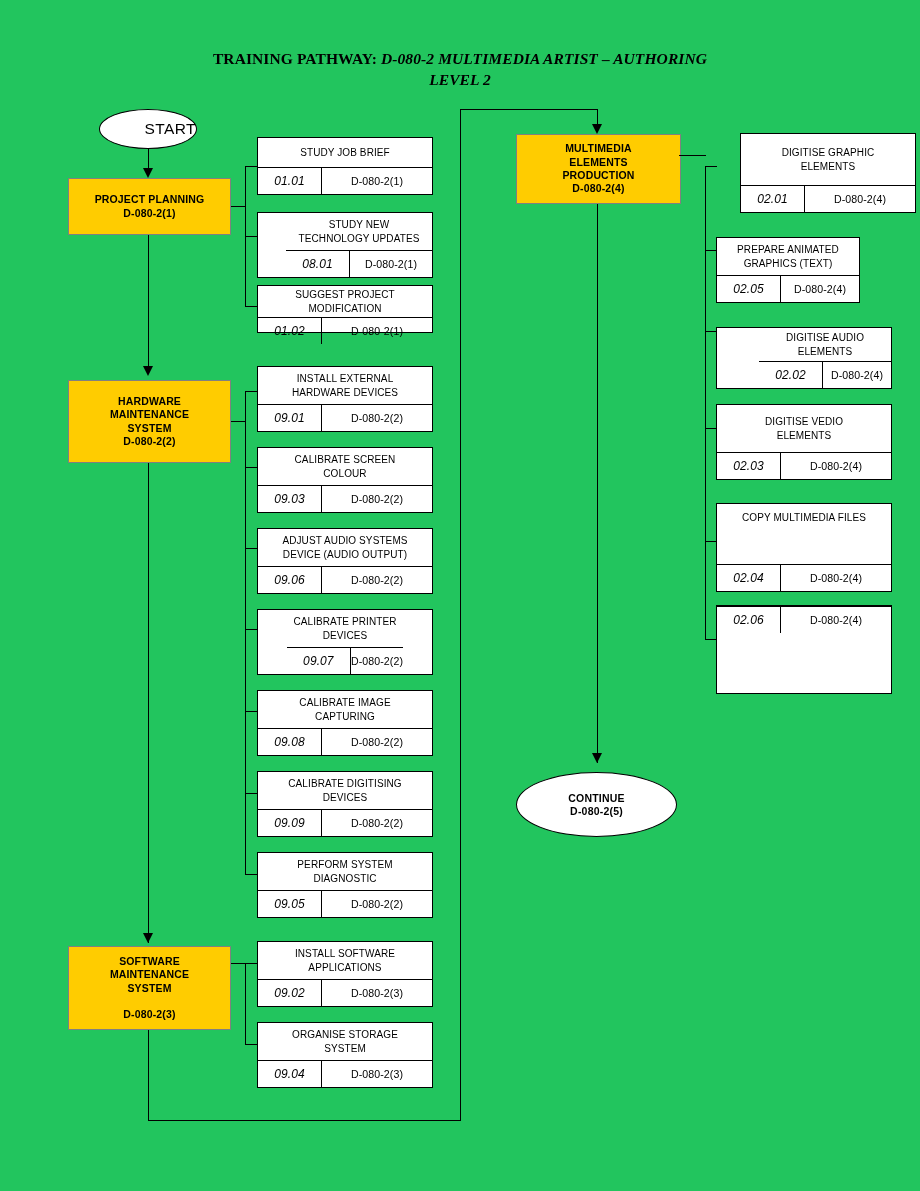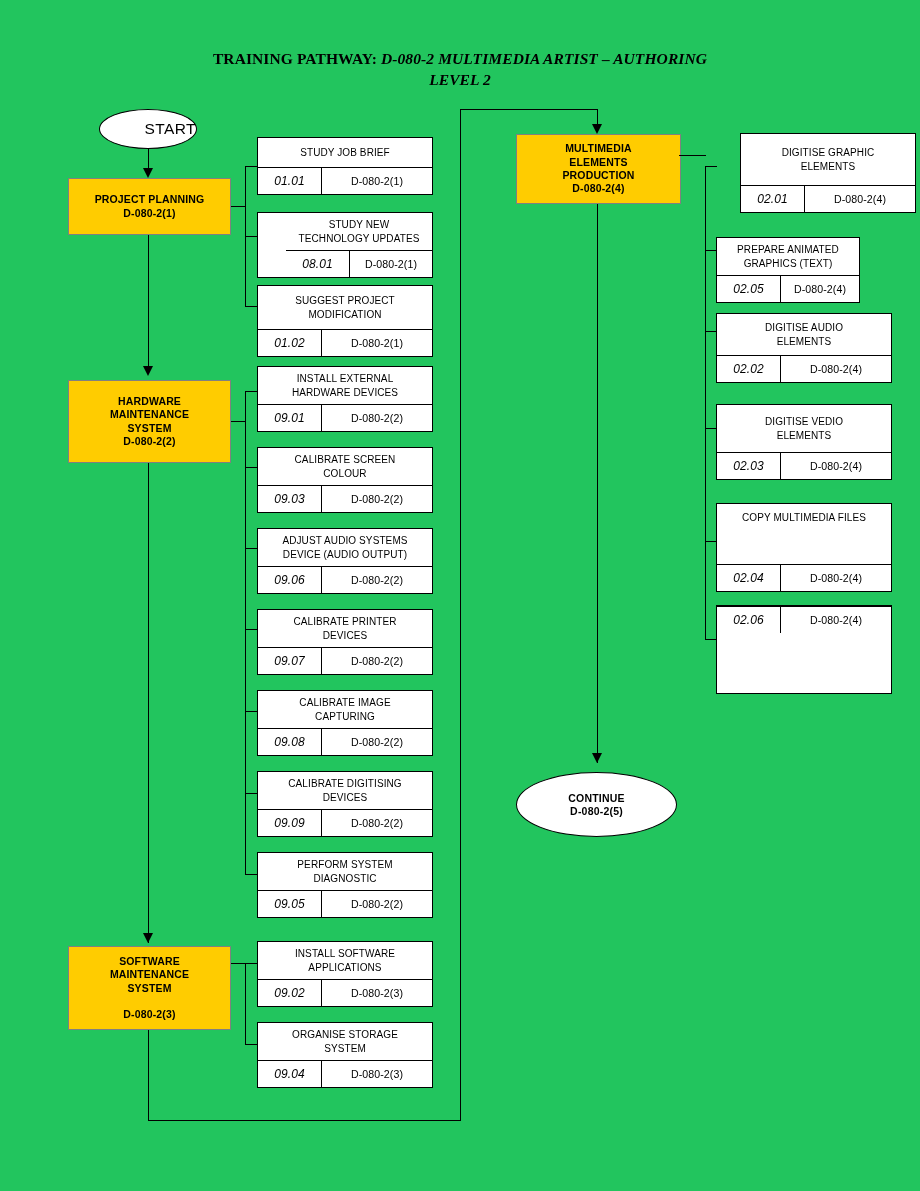--- a/index.html
+++ b/index.html
@@ -240,21 +240,21 @@
     <div class="ttitle">
       <span><span>STUDY NEW</span><br>
       <span>TECHNOLOGY UPDATES</span></span>
     </div>
     <div class="trow">
       <div class="tcode">08.01</div>
       <div class="tref">D-080-2(1)</div>
     </div>
   </div>
 
-  <div class="task" style="left:257px; top:285px; width:176px; height:72px;">
+  <div class="task" style="left:257px; top:285px; width:176px; height:48px;">
     <div class="ttitle">
       <span><span>SUGGEST PROJECT</span><br>
       <span>MODIFICATION</span></span>
     </div>
     <div class="trow">
       <div class="tcode">01.02</div>
       <div class="tref">D-080-2(1)</div>
     </div>
   </div>
 
@@ -294,21 +294,21 @@
     <div class="ttitle">
       <span><span>ADJUST AUDIO SYSTEMS</span><br>
       <span>DEVICE (AUDIO OUTPUT)</span></span>
     </div>
     <div class="trow">
       <div class="tcode">09.06</div>
       <div class="tref">D-080-2(2)</div>
     </div>
   </div>
 
-  <div class="task" style="left:257px; top:609px; width:176px; height:66px;">
+  <div class="task" style="left:257px; top:609px; width:176px; height:66px;align-items:center;">
     <div class="ttitle">
       <span><span>CALIBRATE PRINTER</span><br>
       <span>DEVICES</span></span>
     </div>
     <div class="trow">
       <div class="tcode">09.07</div>
       <div class="tref">D-080-2(2)</div>
     </div>
   </div>
 
@@ -396,21 +396,21 @@
     <div class="ttitle">
       <span><span>PREPARE ANIMATED</span><br>
       <span>GRAPHICS (TEXT)</span></span>
     </div>
     <div class="trow">
       <div class="tcode">02.05</div>
       <div class="tref">D-080-2(4)</div>
     </div>
   </div>
 
-  <div class="task" style="left:716px; top:313px; width:176px; height:70px;">
+  <div class="task" style="left:716px; top:327px; width:176px; height:62px;padding-left:42px;">
     <div class="ttitle">
       <span><span>DIGITISE AUDIO</span><br>
       <span>ELEMENTS</span></span>
     </div>
     <div class="trow">
       <div class="tcode">02.02</div>
       <div class="tref">D-080-2(4)</div>
     </div>
   </div>
 

